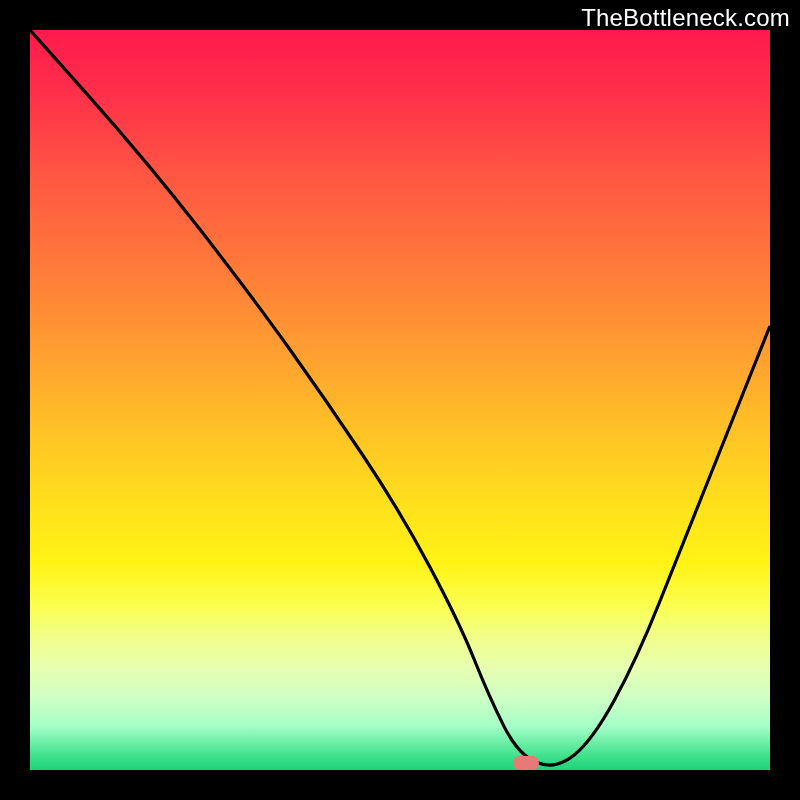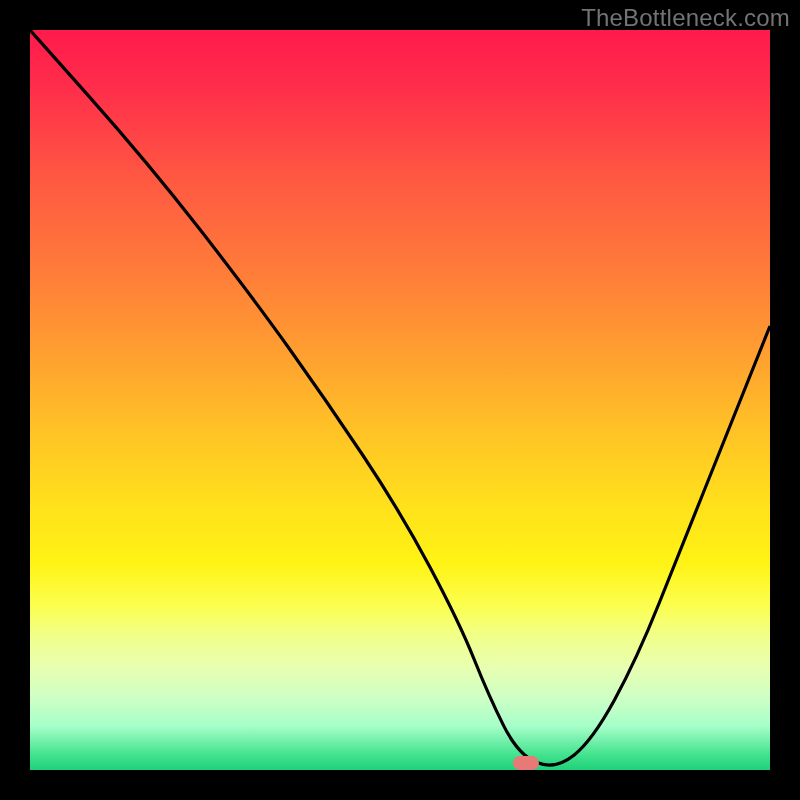--- a/index.html
+++ b/index.html
@@ -14,21 +14,21 @@
   .frame {
     position: relative;
     width: 800px;
     height: 800px;
     background: #000;
   }
   .watermark {
     position: absolute;
     top: 4px;
     right: 10px;
-    color: #737373;
+    color: #ffffff;
     font-size: 24px;
     font-weight: 500;
     letter-spacing: 0.2px;
     z-index: 4;
   }
   .plot-area {
     position: absolute;
     left: 30px;
     top: 30px;
     width: 740px;

